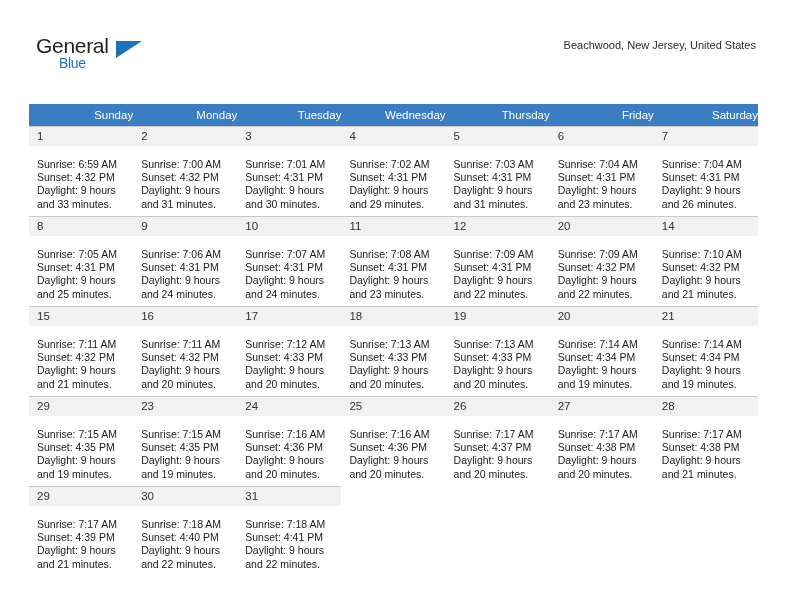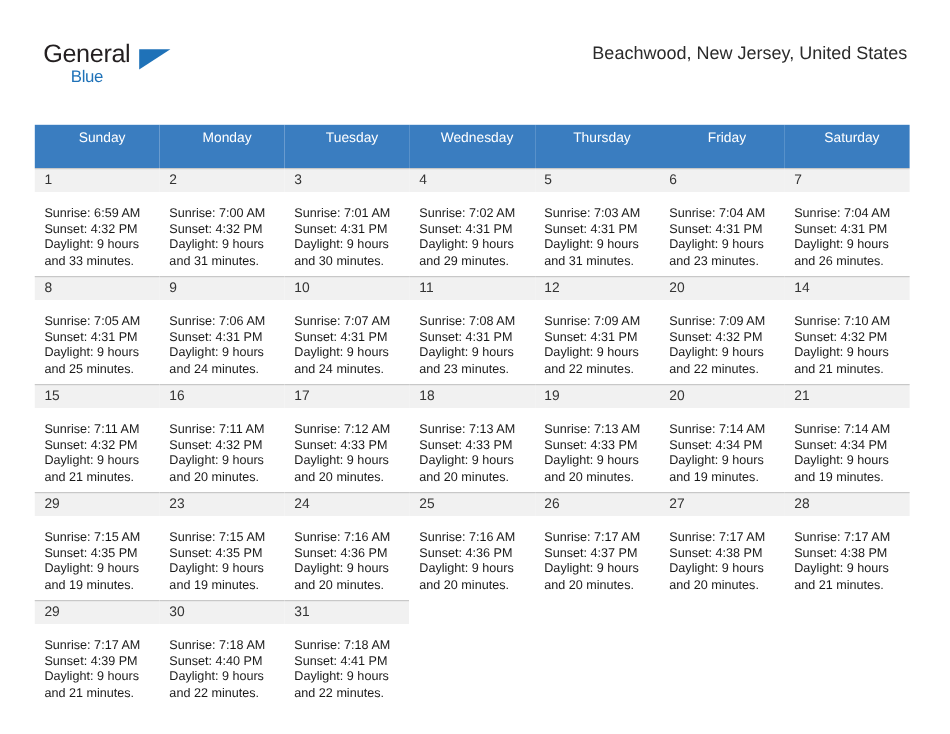--- a/index.html
+++ b/index.html
@@ -71,43 +71,43 @@
     top: 28px;
     text-align: right;
   }
   .cal-title {
     font-size: 29px;
     color: #2b2b2b;
     line-height: 34px;
     white-space: nowrap;
   }
   .cal-subtitle {
-    font-size: 15px;
+    font-size: 11px;
     color: #2b2b2b;
     line-height: 22px;
     margin-top: 6px;
     white-space: nowrap;
   }
 
   
   .calendar {
     position: absolute;
     left: 29px;
     top: 104px;
     width: 729px;
     border-collapse: collapse;
     table-layout: fixed;
   }
   .calendar th {
     background: #3a7dc0;
     color: #ffffff;
     font-size: 11.5px;
     font-weight: normal;
-    text-align: center;
-    padding: 5px 0 19px 8px;
+    text-align: right;
+    padding: 5px 0 5px 8px;
     height: 12px;
     border: none;
   }
   .calendar td {
     width: 104.14px;
     vertical-align: top;
     padding: 0;
     border: none;
     height: 90px;
   }

